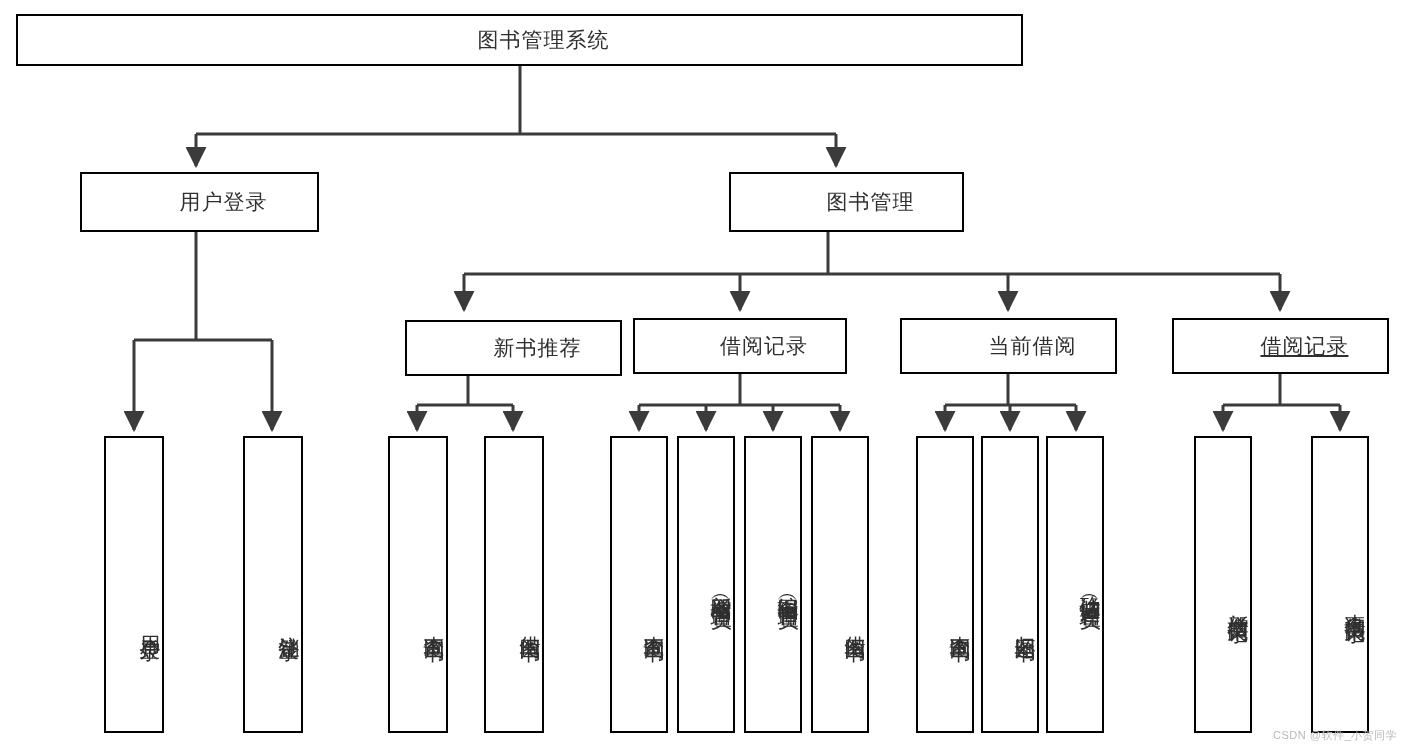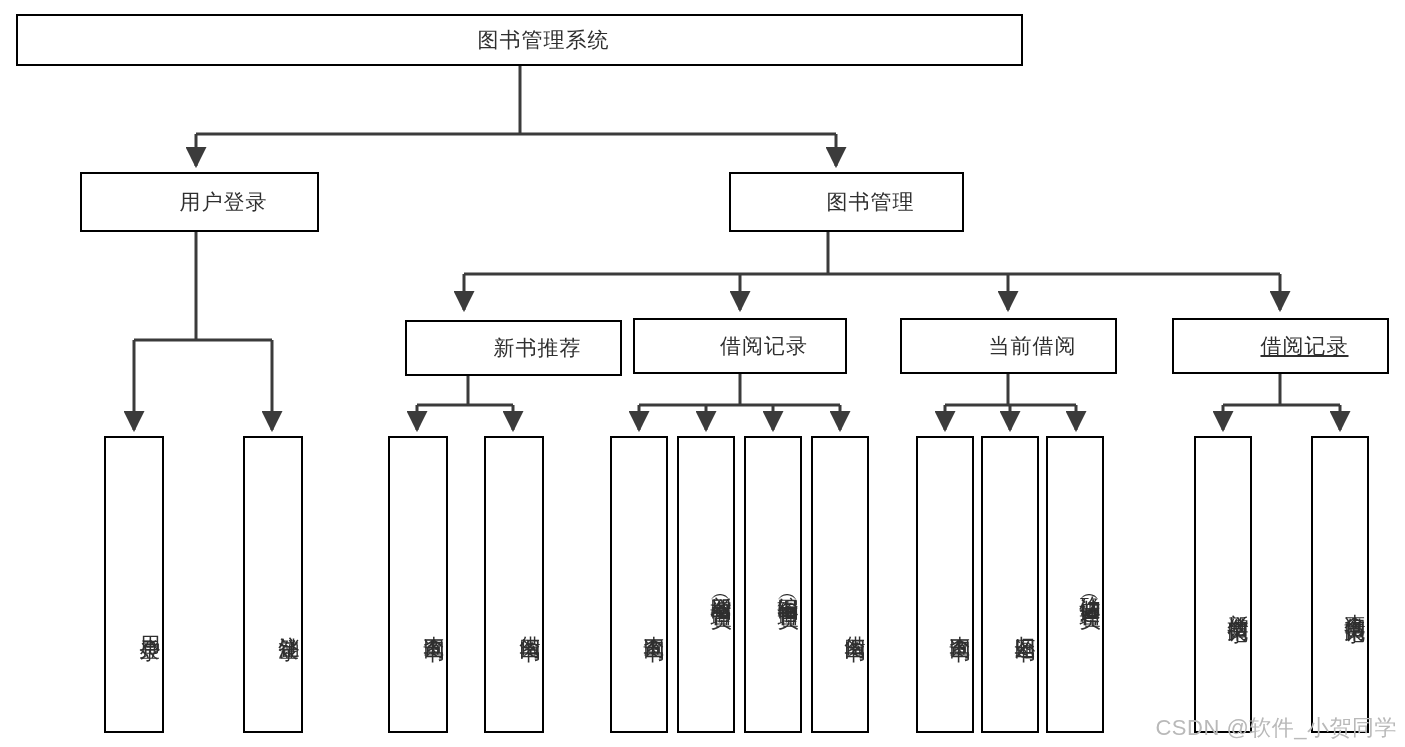--- a/index.html
+++ b/index.html
@@ -54,21 +54,21 @@
   }
   .node .label {
     display: block;
     line-height: 1.12;
     white-space: nowrap;
   }
   #watermark {
     position: absolute;
     right: 8px;
     bottom: 4px;
-    font-size: 22px;
+    font-size: 11px;
     color: #b9b9b9;
     letter-spacing: 0.5px;
     white-space: nowrap;
   }
 </style>
 </head>
 <body>
 
 <div id="canvas">
 

